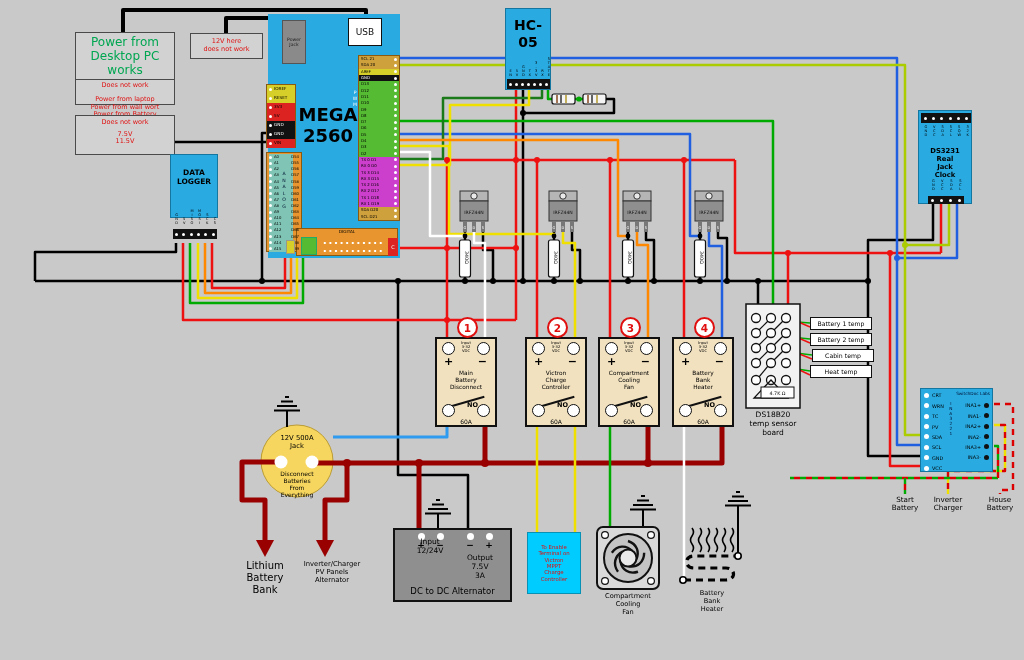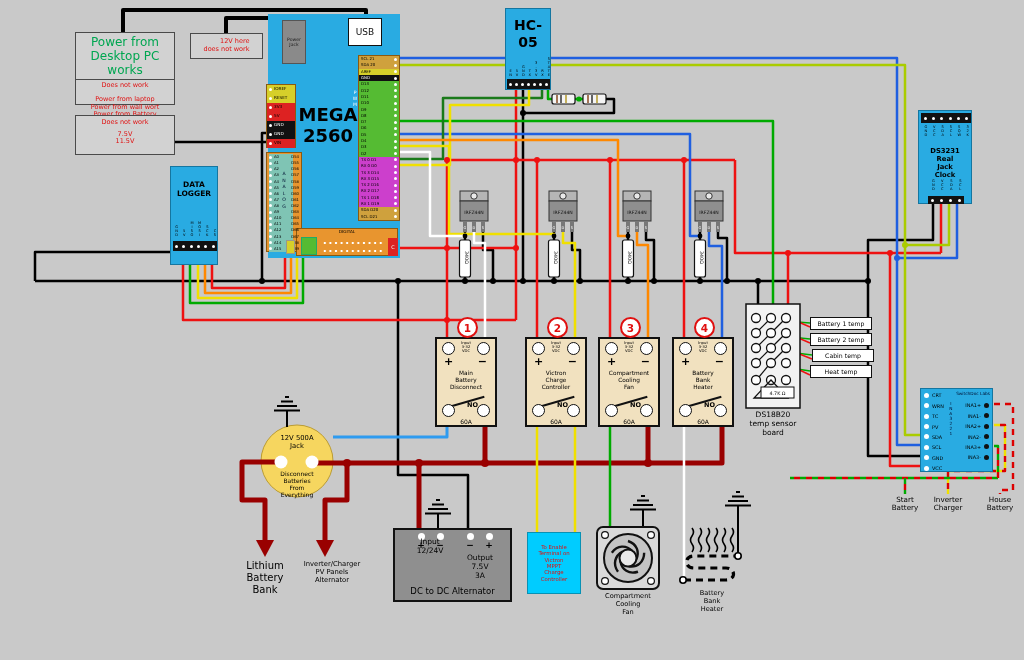--- a/index.html
+++ b/index.html
@@ -421,21 +421,21 @@
   <div class="t red" style="position:static;font-size:6.5px;padding-top:6px;">Power from laptop
 Power from wall wort
 Power from Battery</div>
 </div>
 <div class="notebox" style="left:75px;top:115px;width:100px;height:40px;">
   <div class="t red" style="position:static;font-size:6.5px;padding-top:3px;">Does not work</div>
   <div class="t red" style="position:static;font-size:6.5px;padding-top:4px;">7.5V
 11.5V</div>
 </div>
 <div class="notebox" style="left:190px;top:33px;width:73px;height:26px;justify-content:center;">
-  <div class="t red" style="position:static;font-size:6.5px;text-align:right;">12V here
+  <div class="t red" style="position:static;font-size:6.5px;">12V here
 does not work</div>
 </div>
 
 <div class="board" style="left:268px;top:14px;width:132px;height:244px;border:none;">
   <div class="comp" style="left:14px;top:6px;width:24px;height:44px;background:#8a8a8a;border:1px solid #555;
        display:flex;align-items:center;justify-content:center;text-align:center;font-size:4.6px;white-space:pre-line;color:#222;">Power
 Jack</div>
   <div class="comp" style="left:80px;top:4px;width:34px;height:28px;background:#fff;border:1.5px solid #111;
        display:flex;align-items:center;justify-content:center;font-size:9px;color:#111;">USB</div>
   <div class="t" style="left:20px;top:46px;width:80px;font-size:18px;font-weight:bold;margin-top:44px;">MEGA
@@ -779,21 +779,21 @@
         <span class="vlab">SCL</span>
       </div>
   <div class="blackstrip" style="left:9px;top:85px;width:36px;height:8px;">
     <span class="pdot"></span>
         <span class="pdot"></span>
         <span class="pdot"></span>
         <span class="pdot"></span>
   </div>
 </div>
 
-<div class="board" style="left:170px;top:166px;width:48px;height:99px;">
+<div class="board" style="left:170px;top:154px;width:48px;height:64px;">
   <div class="t" style="left:0;top:14px;width:100%;font-size:7.5px;font-weight:bold;">DATA
 LOGGER</div>
   <div style="position:absolute;left:3px;top:44px;width:42px;height:26px;display:flex;justify-content:space-between;align-items:flex-end;">
 
   <span class="vlab">GND</span>
         <span class="vlab">5V</span>
         <span class="vlab">MISO</span>
         <span class="vlab">MOSI</span>
         <span class="vlab">SCK</span>
         <span class="vlab">CS</span>

